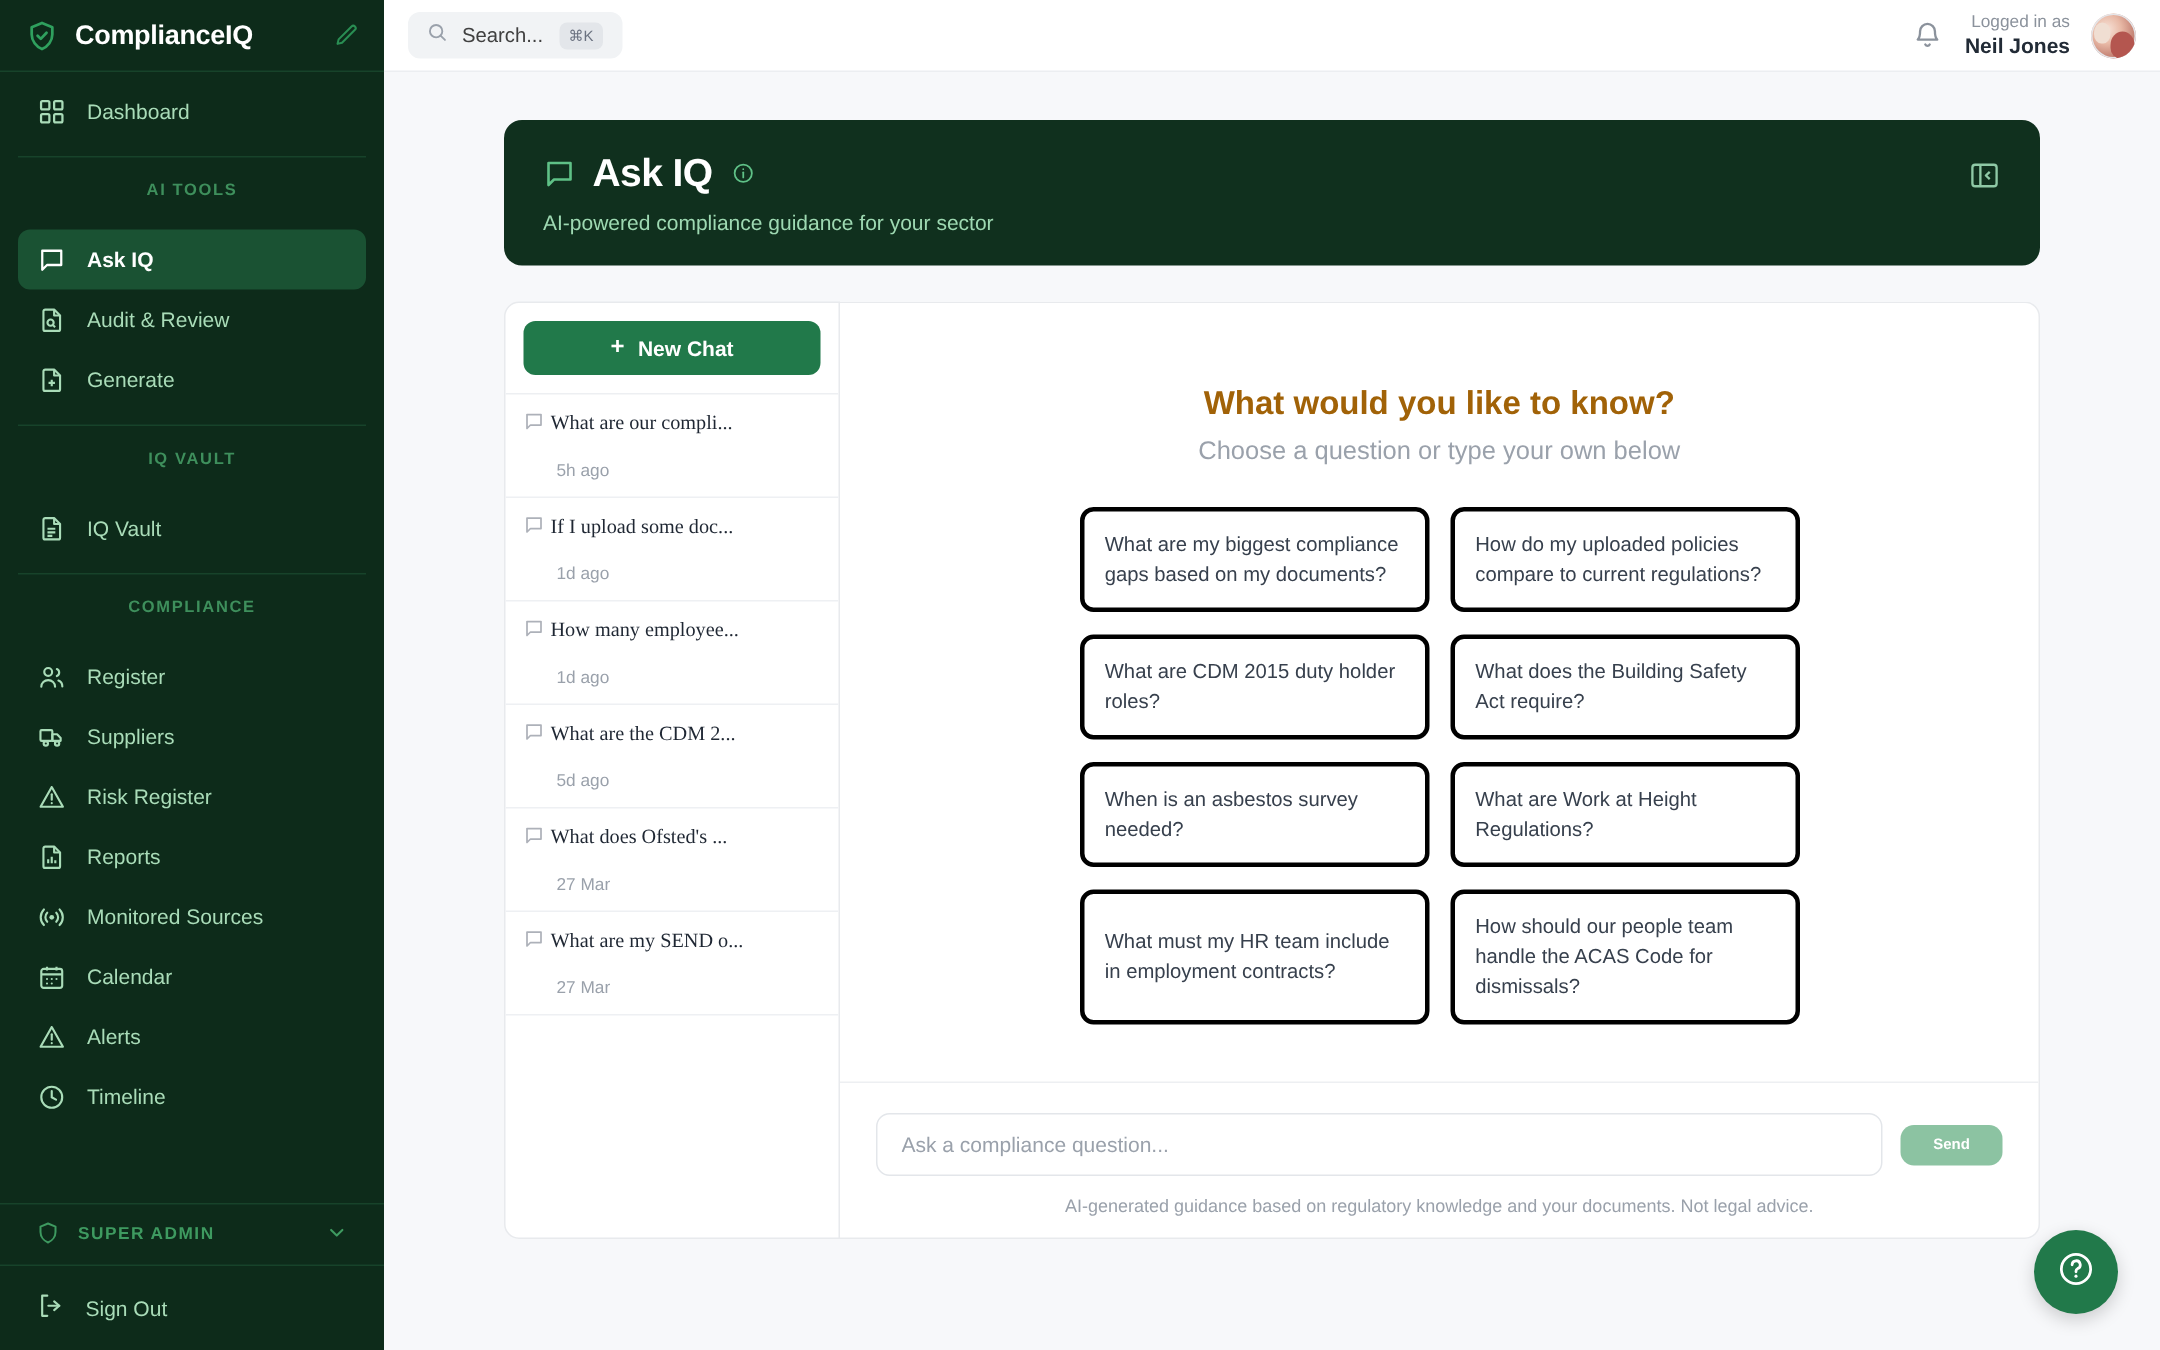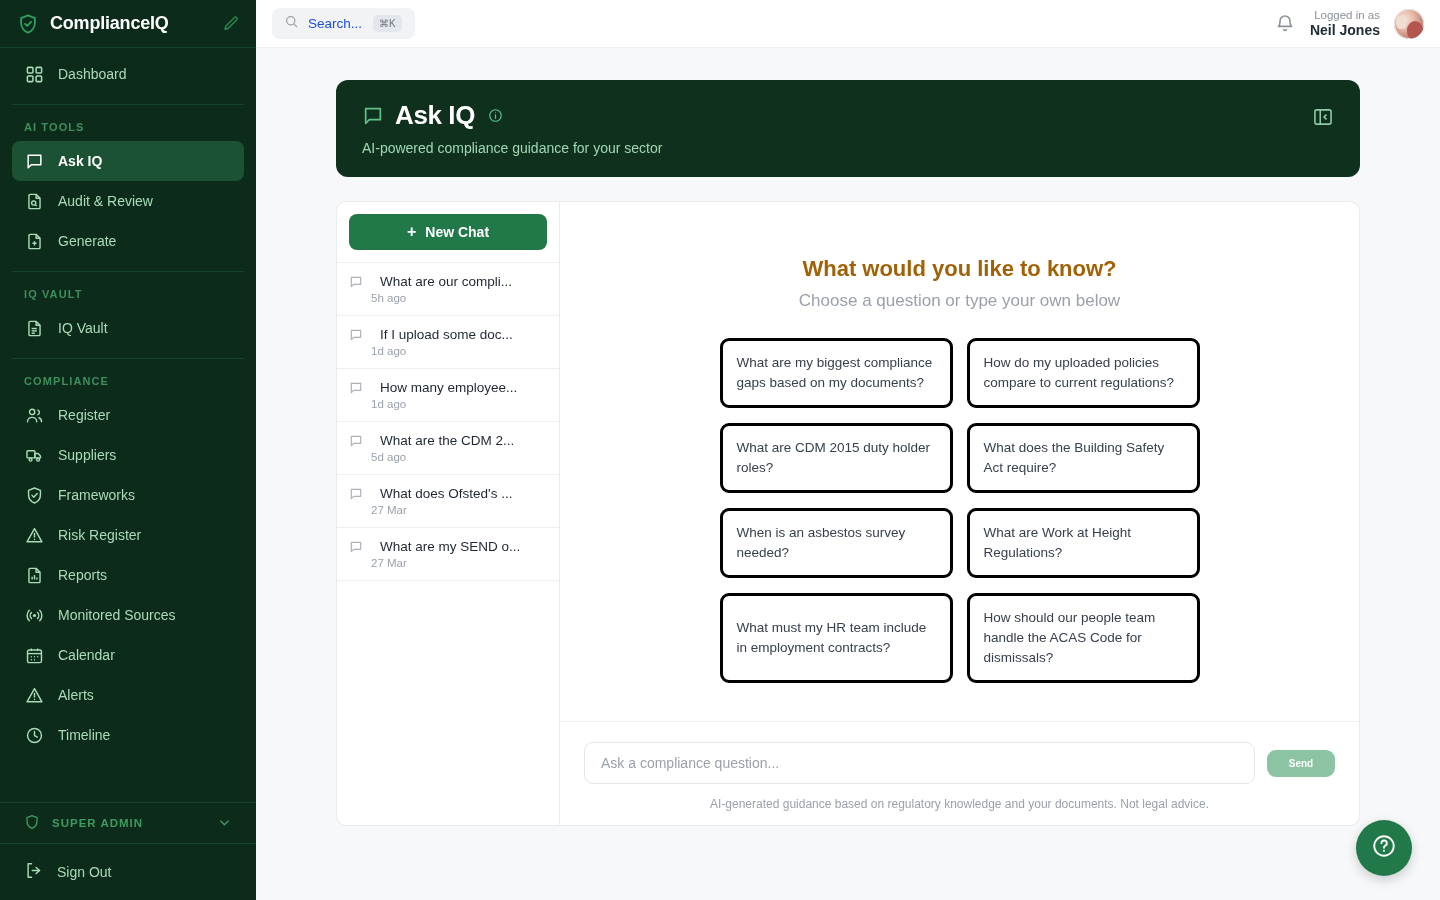--- a/index.html
+++ b/index.html
@@ -41,21 +41,21 @@
     height: 40px; margin: 0 12px; padding: 0 12px;
     border-radius: 8px;
     color: #a9dcb8; font-size: 14px;
     cursor: pointer;
   }
   .nav-item .ico { width: 20px; height: 20px; flex: 0 0 20px; display:flex; align-items:center; justify-content:center; }
   .nav-item.active { background: #1a5233; color: #ffffff; font-weight: bold; }
   .nav-sep { height: 1px; background: #17432a; margin: 10px 12px; }
   .nav-group-label {
     color: #3e8f5c; font-size: 11px; font-weight: bold;
-    letter-spacing: 1.1px; padding: 6px 24px 8px; text-transform: uppercase;
+    letter-spacing: 1.1px; padding: 6px 24px 20px; text-transform: uppercase; text-align: center;
   }
 
   .super-admin {
     display: flex; align-items: center; gap: 12px;
     height: 42px; padding: 0 24px;
     border-top: 1px solid #17432a; border-bottom: 1px solid #17432a;
     color: #3e9a60; font-size: 11.5px; font-weight: bold; letter-spacing: 1px;
     cursor: pointer;
   }
   .super-admin .chev { margin-left: auto; }
@@ -72,21 +72,21 @@
     height: 48px; background: #ffffff; border-bottom: 1px solid #eceef1;
     display: flex; align-items: center; padding: 0 16px;
     flex: 0 0 48px;
   }
   .search-box {
     display: flex; align-items: center; gap: 9px;
     background: #f1f3f5; border-radius: 8px;
     height: 31px; padding: 0 8px 0 12px; min-width: 143px;
     cursor: text;
   }
-  .search-ph { color: #1d4ed8; font-size: 13.5px; }
+  .search-ph { color: #404040; font-size: 13.5px; }
   .kbd {
     background: #e3e6ea; border-radius: 5px; color: #6b7280;
     font-size: 10px; padding: 3px 6px; margin-left: 2px;
   }
   .topbar-right { margin-left: auto; display: flex; align-items: center; gap: 14px; }
   .bell { width: 22px; height: 22px; cursor: pointer; }
   .login-block { text-align: right; line-height: 1.25; }
   .login-label { color: #8b929c; font-size: 11.5px; }
   .login-name { color: #222b36; font-size: 14px; font-weight: bold; }
   .avatar {
@@ -136,26 +136,26 @@
     width: 100%; height: 36px; background: #21794a; color: #fff;
     border: none; border-radius: 8px; font-size: 14px; font-weight: bold;
     font-family: "Liberation Sans", sans-serif;
     display: flex; align-items: center; justify-content: center; gap: 9px;
     cursor: pointer;
   }
   .plus { font-size: 16px; font-weight: bold; line-height: 1; }
   .chat-item {
     padding: 11px 14px 11px 12px; border-bottom: 1px solid #eef0f3; cursor: pointer;
   }
-  .chat-item-top { display: flex; align-items: flex-end; gap: 17px; }
+  .chat-item-top { display: flex; align-items: flex-start; gap: 4px; font-family: Liberation Serif, serif; }
   .chat-ico { width: 14px; height: 14px; flex: 0 0 14px; opacity: .55; }
   .chat-title {
     color: #1f2733; font-size: 13.5px; white-space: nowrap; overflow: hidden;
   }
-  .chat-time { color: #9aa1ab; font-size: 11.5px; margin-top: 3px; margin-left: 22px; }
+  .chat-time { color: #9aa1ab; font-size: 11.5px; margin-top: 18px; margin-left: 22px; }
 
   .chatmain {
     flex: 1; background: #ffffff; border: 1px solid #e8eaed; border-left: none;
     border-radius: 0 10px 10px 0;
     display: flex; flex-direction: column; overflow: hidden;
   }
   .chat-body { flex: 1; padding: 54px 40px 10px 40px; overflow: hidden; }
   .ask-h {
     text-align: center; color: #a16207; font-size: 22px; font-weight: bold;
   }
@@ -303,29 +303,20 @@
           <svg width="19" height="19" viewBox="0 0 24 24" fill="none" stroke="currentColor" stroke-width="1.8" stroke-linejoin="round">
             <rect x="2.5" y="6" width="10" height="9" rx="1"></rect>
             <path d="M12.5 9.5h4l3 3.2V15h-7z"></path>
             <circle cx="7" cy="17.3" r="1.8"></circle>
               <circle cx="16.5" cy="17.3" r="1.8"></circle>
           </svg>
         </span>
         <span>Suppliers</span>
       </div>
 
-      <div class="nav-item">
-        <span class="ico">
-          <svg width="19" height="19" viewBox="0 0 24 24" fill="none" stroke="currentColor" stroke-width="1.8" stroke-linecap="round" stroke-linejoin="round">
-            <path d="M12 2.5 4.5 5.6v5.3c0 4.6 3.2 8.9 7.5 10.6 4.3-1.7 7.5-6 7.5-10.6V5.6z"></path>
-            <polyline points="8.8,11.8 11.1,14.1 15.3,9.6"></polyline>
-          </svg>
-        </span>
-        <span>Frameworks</span>
-      </div>
 
       <div class="nav-item">
         <span class="ico">
           <svg width="19" height="19" viewBox="0 0 24 24" fill="none" stroke="currentColor" stroke-width="1.8" stroke-linecap="round" stroke-linejoin="round">
             <path d="M12 3.4 2.6 20h18.8z"></path>
               <line x1="12" y1="9.5" x2="12" y2="14"></line>
               <circle cx="12" cy="17" r=".9" fill="currentColor" stroke="none"></circle>
           </svg>
         </span>
         <span>Risk Register</span>

